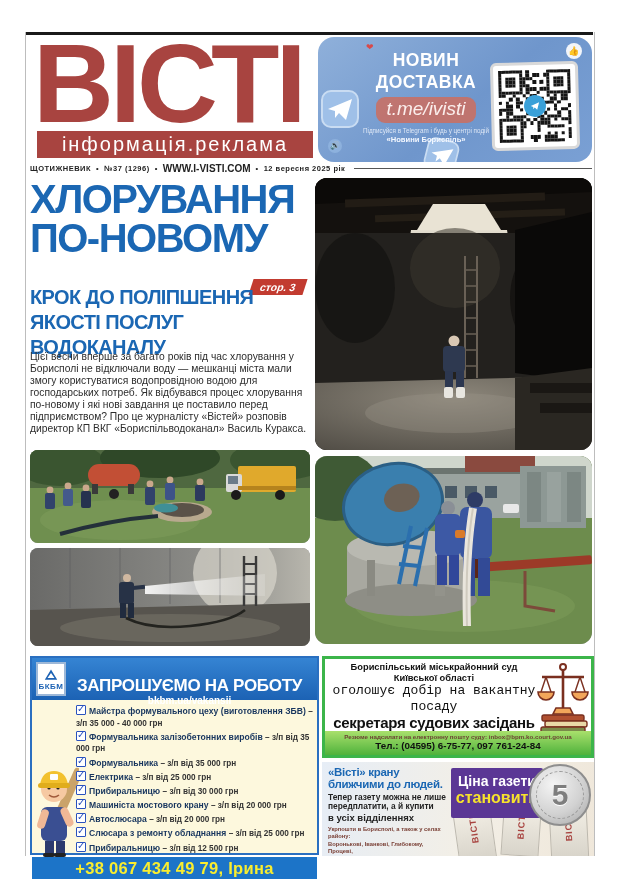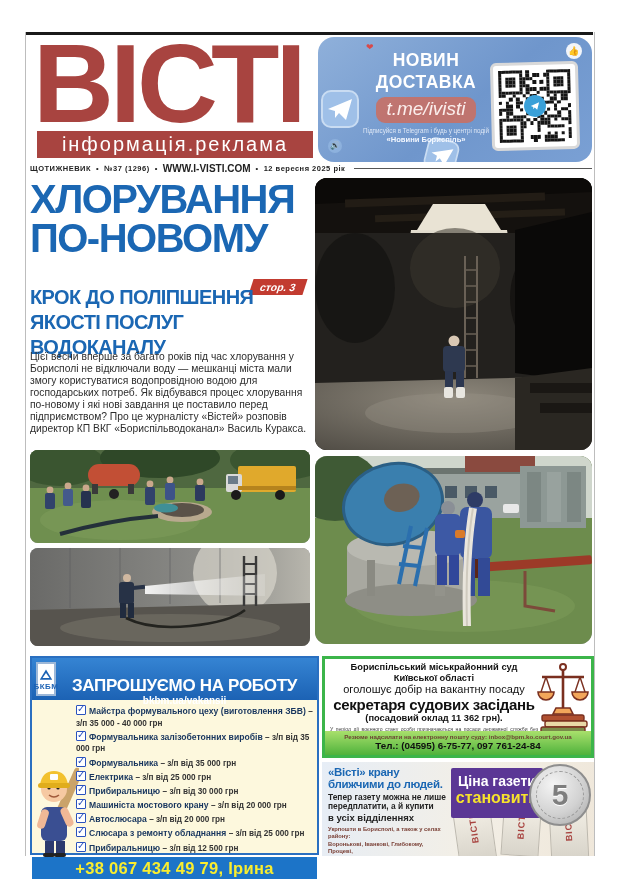--- a/index.html
+++ b/index.html
@@ -60,21 +60,21 @@
   .ph-reservoir{left:315px;top:178px;width:277px;height:272px;border-radius:12px;}
   .ph-field{left:30px;top:450px;width:280px;height:93px;border-radius:8px;}
   .ph-spray{left:30px;top:548px;width:280px;height:98px;border-radius:8px;}
   .ph-well{left:315px;top:456px;width:277px;height:188px;border-radius:12px;}
   .photo svg{display:block;width:100%;height:100%;}
 
   
   .job{left:30px;top:656px;width:289px;height:199px;border:2px solid #2a6fc0;box-sizing:border-box;
     display:flex;flex-direction:column;background:#fdf8dd;}
   .job-head{height:42px;background:linear-gradient(#3584d3,#1c62b4);display:flex;align-items:center;padding:0 4px;}
-  .job-logo{width:20px;height:34px;background:#fff;border:2px solid #9db8d8;box-sizing:border-box;
+  .job-logo{width:30px;height:34px;background:#fff;border:2px solid #9db8d8;box-sizing:border-box;
     display:flex;flex-direction:column;align-items:center;justify-content:center;flex:none;}
   .job-logo .mark{width:16px;height:14px;}
   .job-logo .lbl{font-size:8px;font-weight:bold;color:#1c62b4;letter-spacing:.5px;}
   .job-title-wrap{flex:1;text-align:center;color:#fff;margin-top:25px;}
   .job-title{font-size:17px;font-weight:bold;letter-spacing:-.3px;line-height:1.05;}
   .job-url{font-size:10px;font-weight:bold;line-height:1.1;}
   .job-body{flex:1;position:relative;padding:4px 3px 2px 44px;}
   .job-cartoon{position:absolute;left:1px;bottom:0;width:46px;height:112px;}
   .job-list{margin:0;padding:0;list-style:none;}
   .job-list li{position:relative;font-size:8.6px;line-height:1.3;color:#17355e;font-weight:bold;margin-bottom:.5px;}
@@ -83,21 +83,21 @@
   .chk::after{content:"\2713";position:absolute;left:0;top:-4px;color:#2a52be;font-size:10px;font-weight:bold;}
   .sal{color:#333;font-size:8.2px;}
   .job-foot{height:23px;background:#1c74c8;color:#f9ed2f;font-size:16.5px;font-weight:bold;
     text-align:center;line-height:22px;letter-spacing:.3px;}
 
   
   .court{left:322px;top:656px;width:272px;height:102px;border:3px solid #3cb54a;box-sizing:border-box;
     background:#fff;overflow:hidden;}
   .court-text{position:absolute;left:5px;top:3px;width:208px;text-align:center;color:#111;}
   .ct1{font-size:9.3px;font-weight:bold;line-height:1.15;}
-  .ct2{font-size:11px;line-height:1.2;}
+  .ct2{font-size:13px;line-height:1.2;font-family:Liberation Mono, monospace;}
   .ct-pos{font-size:15px;font-weight:800;letter-spacing:-.3px;line-height:1.1;}
   .ct-sal{font-size:9.3px;font-weight:bold;line-height:1.2;}
   .ct-legal{margin-top:2px;font-size:5.1px;line-height:1.25;color:#444;text-align:justify;}
   .court-band{position:absolute;left:0;right:0;bottom:0;height:24px;
     background:linear-gradient(#a9e06c,#4fb23c);text-align:center;padding-top:2px;box-sizing:border-box;}
   .cb1{font-size:6.2px;color:#6d4333;font-weight:600;}
   .cb2{font-size:9.8px;color:#101010;font-weight:bold;line-height:1.15;}
   .scales{position:absolute;right:1px;top:3px;width:54px;height:72px;}
 
   

